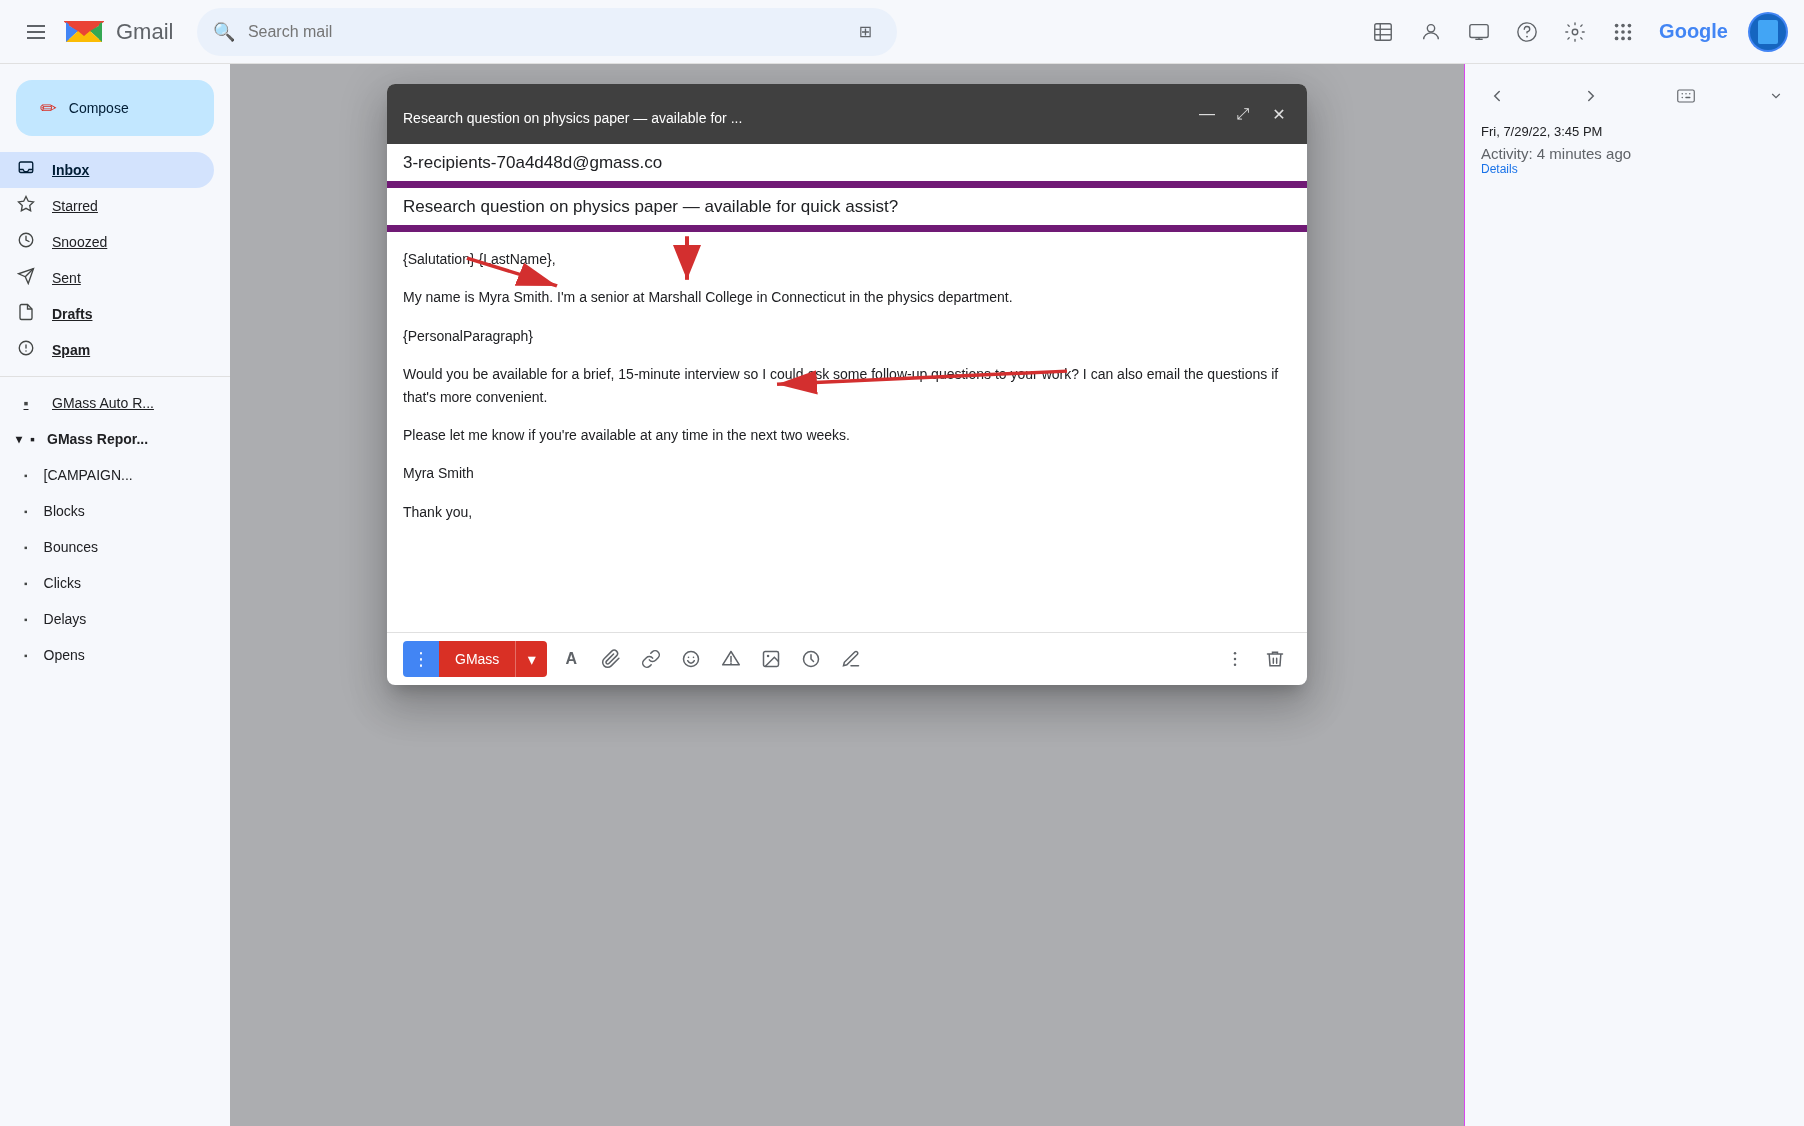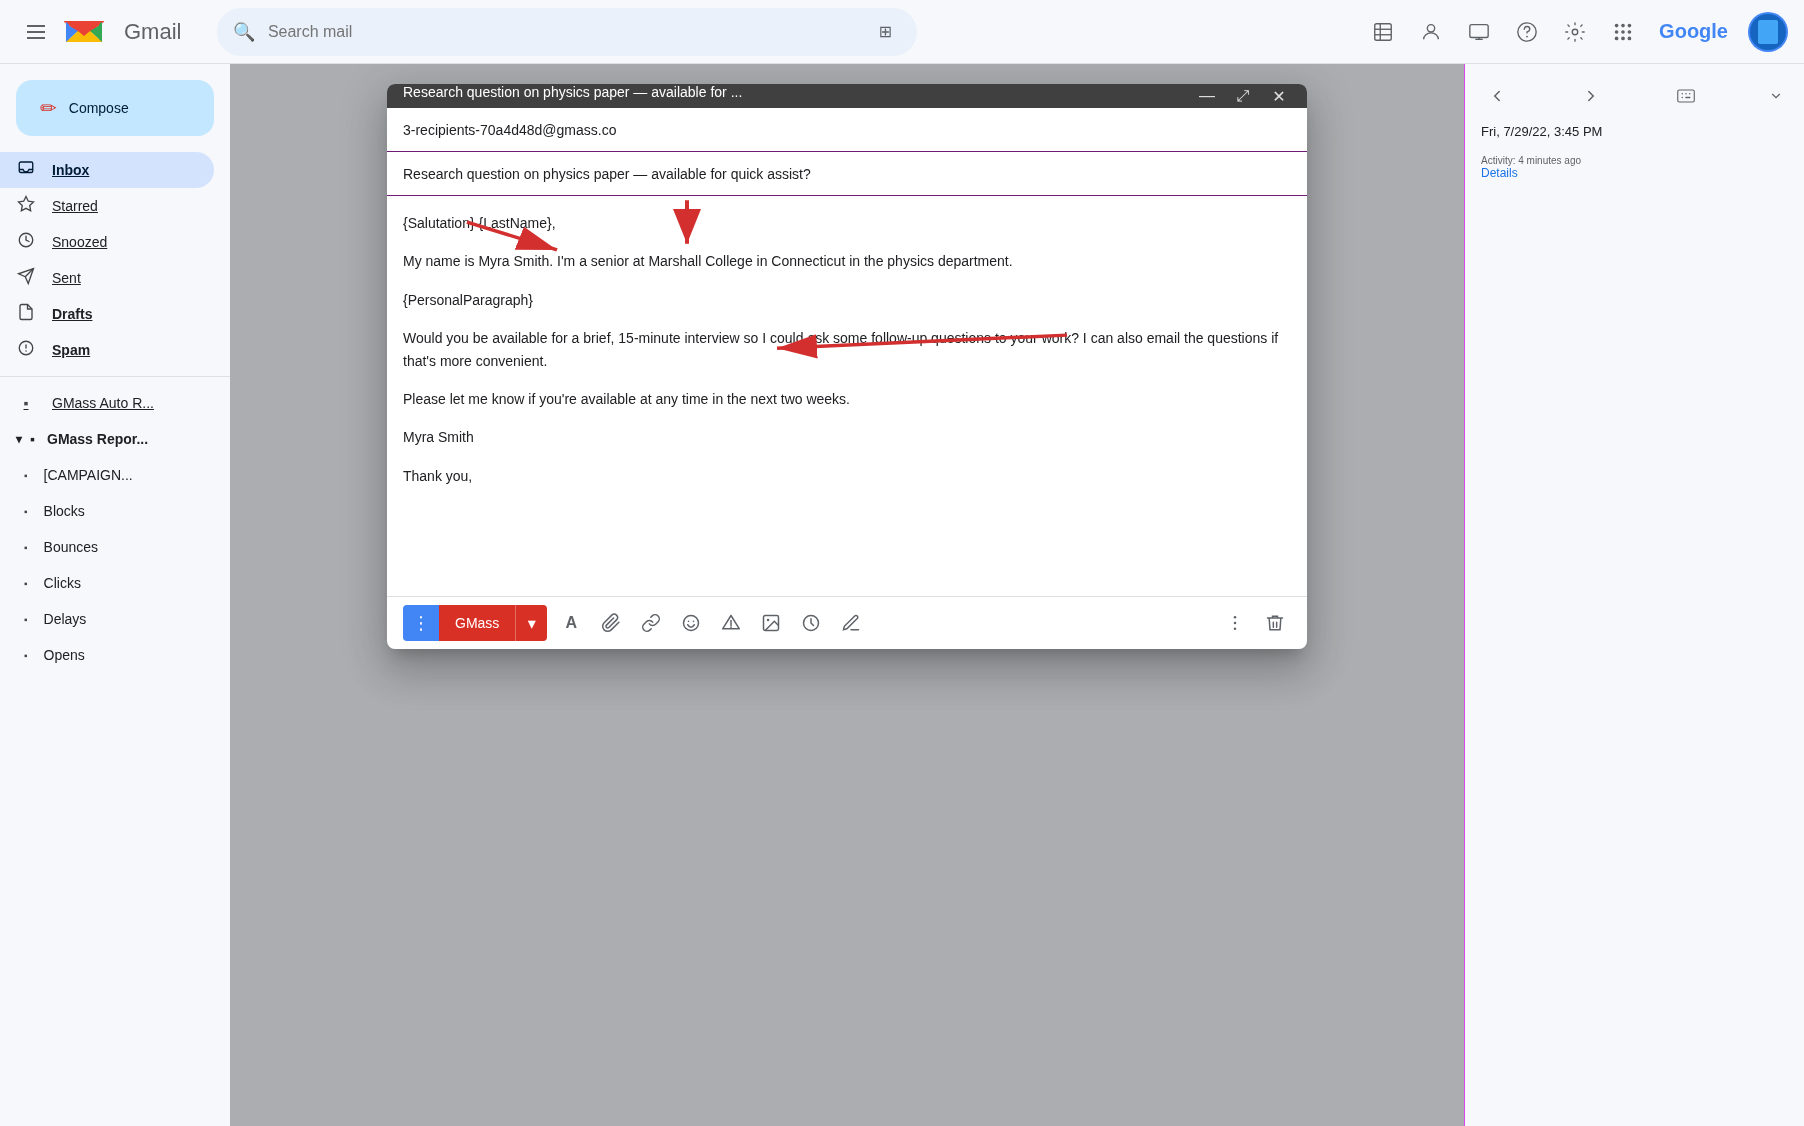--- a/index.html
+++ b/index.html
@@ -26,22 +26,22 @@
       align-items: center;
       height: 64px;
       background: #f6f8fc;
       padding: 0 16px;
       gap: 8px;
       border-bottom: 1px solid #e0e0e0;
     }
     .gmail-logo {
       display: flex;
       align-items: center;
-      gap: 20px;
-      margin-right: 28px;
+      gap: 12px;
+      margin-right: 16px;
     }
     .gmail-text {
       font-size: 22px;
       color: #5f6368;
       font-weight: 400;
     }
     .search-bar {
       flex: 1;
       max-width: 700px;
       background: #eaf1fb;
@@ -179,23 +179,23 @@
       display: flex;
       align-items: center;
       justify-content: space-between;
       margin-bottom: 12px;
     }
     .right-panel-date {
       font-size: 13px;
       color: #202124;
     }
     .right-panel-activity {
-      font-size: 10px;
+      font-size: 15px;
       color: #5f6368;
-      margin-top: 16px;
+      margin-top: 6px;
     }
     .right-panel-details {
       font-size: 12px;
       color: #1a73e8;
       cursor: pointer;
     }
 
     
     .modal-overlay {
       position: absolute;
@@ -214,23 +214,23 @@
       background: #fff;
       border-radius: 8px;
       box-shadow: 0 24px 38px 3px rgba(0,0,0,0.14), 0 9px 46px 8px rgba(0,0,0,0.12), 0 11px 15px -7px rgba(0,0,0,0.2);
       overflow: hidden;
       display: flex;
       flex-direction: column;
     }
     .compose-header {
       background: #404040;
       color: white;
-      padding: 0 16px;
-      display: flex;
-      align-items: flex-start;
+      padding: 18px 16px;
+      display: flex;
+      align-items: flex-end;
       justify-content: space-between;
       cursor: move;
     }
     .compose-header-title {
       font-size: 14px;
       font-weight: 500;
       color: white;
     }
     .compose-header-actions {
       display: flex;
@@ -247,22 +247,22 @@
       align-items: center;
       justify-content: center;
       border-radius: 50%;
     }
 
     
     .compose-field {
       display: flex;
       align-items: center;
       padding: 8px 16px;
-      border-bottom: 1px solid #701a75;
-      font-size: 14px;
+      border-bottom: 7px solid #701a75;
+      font-size: 17px;
       color: #202124;
       min-height: 44px;
     }
 
     
     .compose-body {
       flex: 1;
       padding: 16px;
       font-size: 14px;
       color: #202124;

